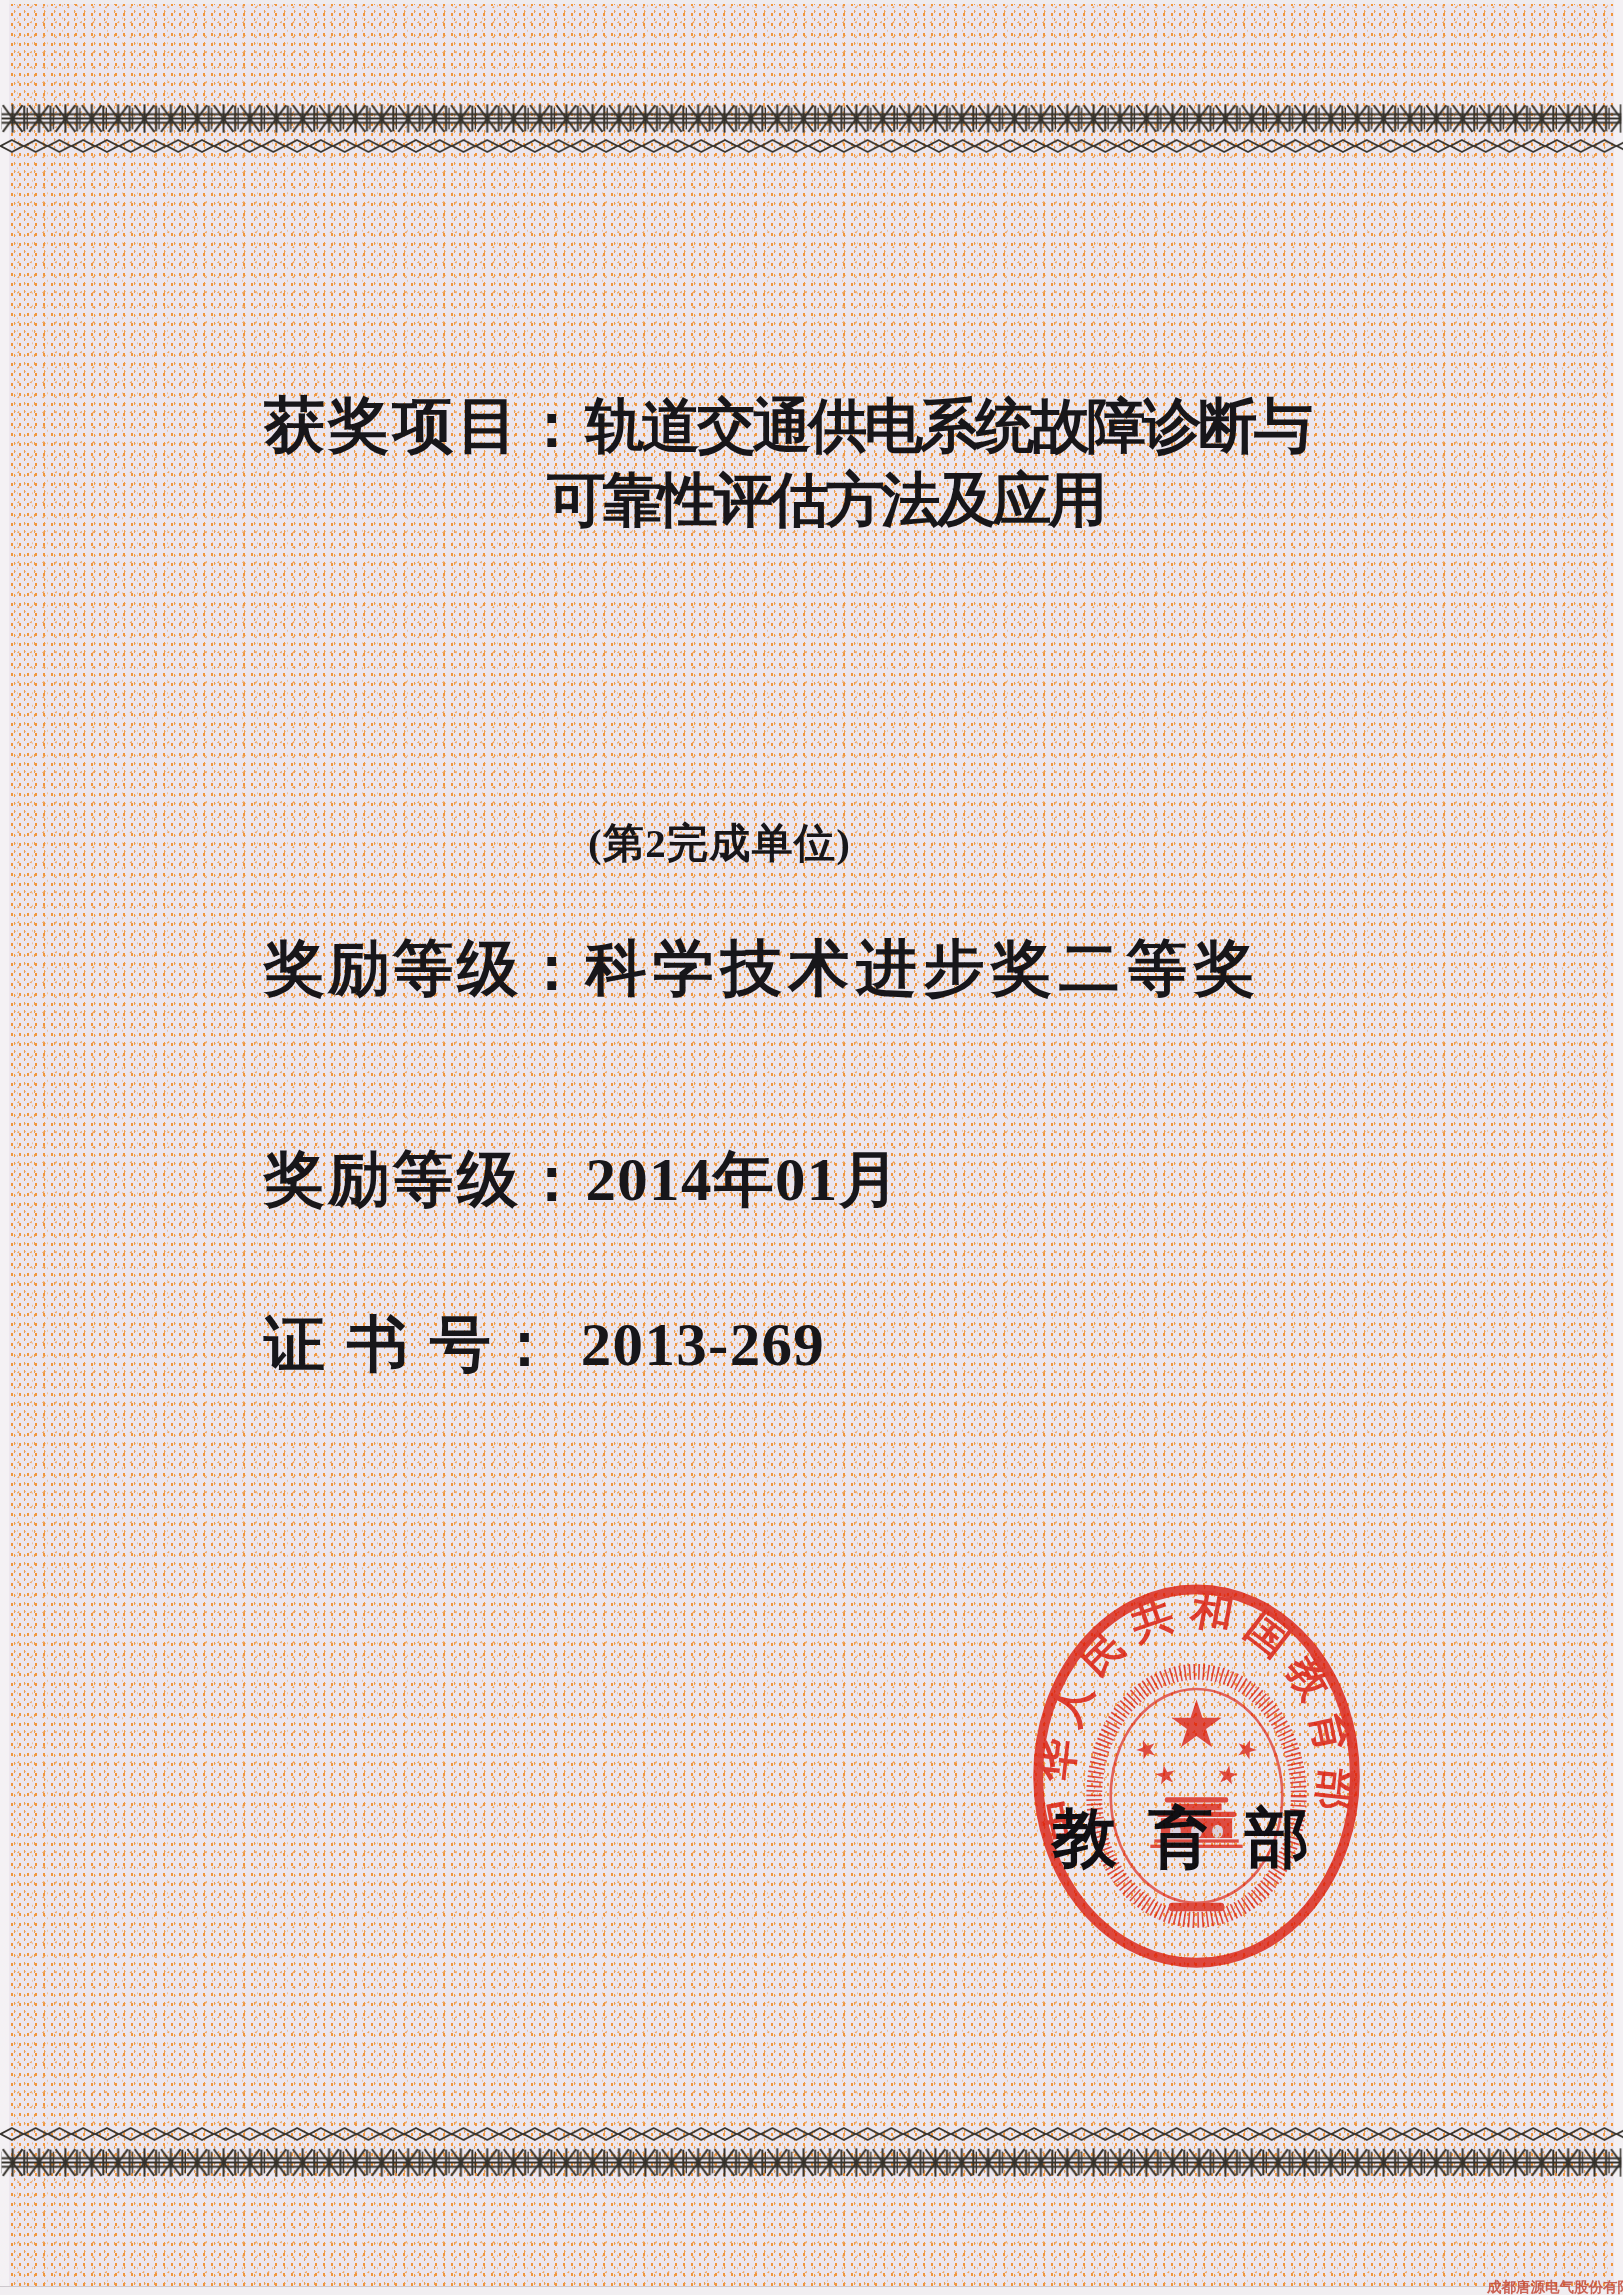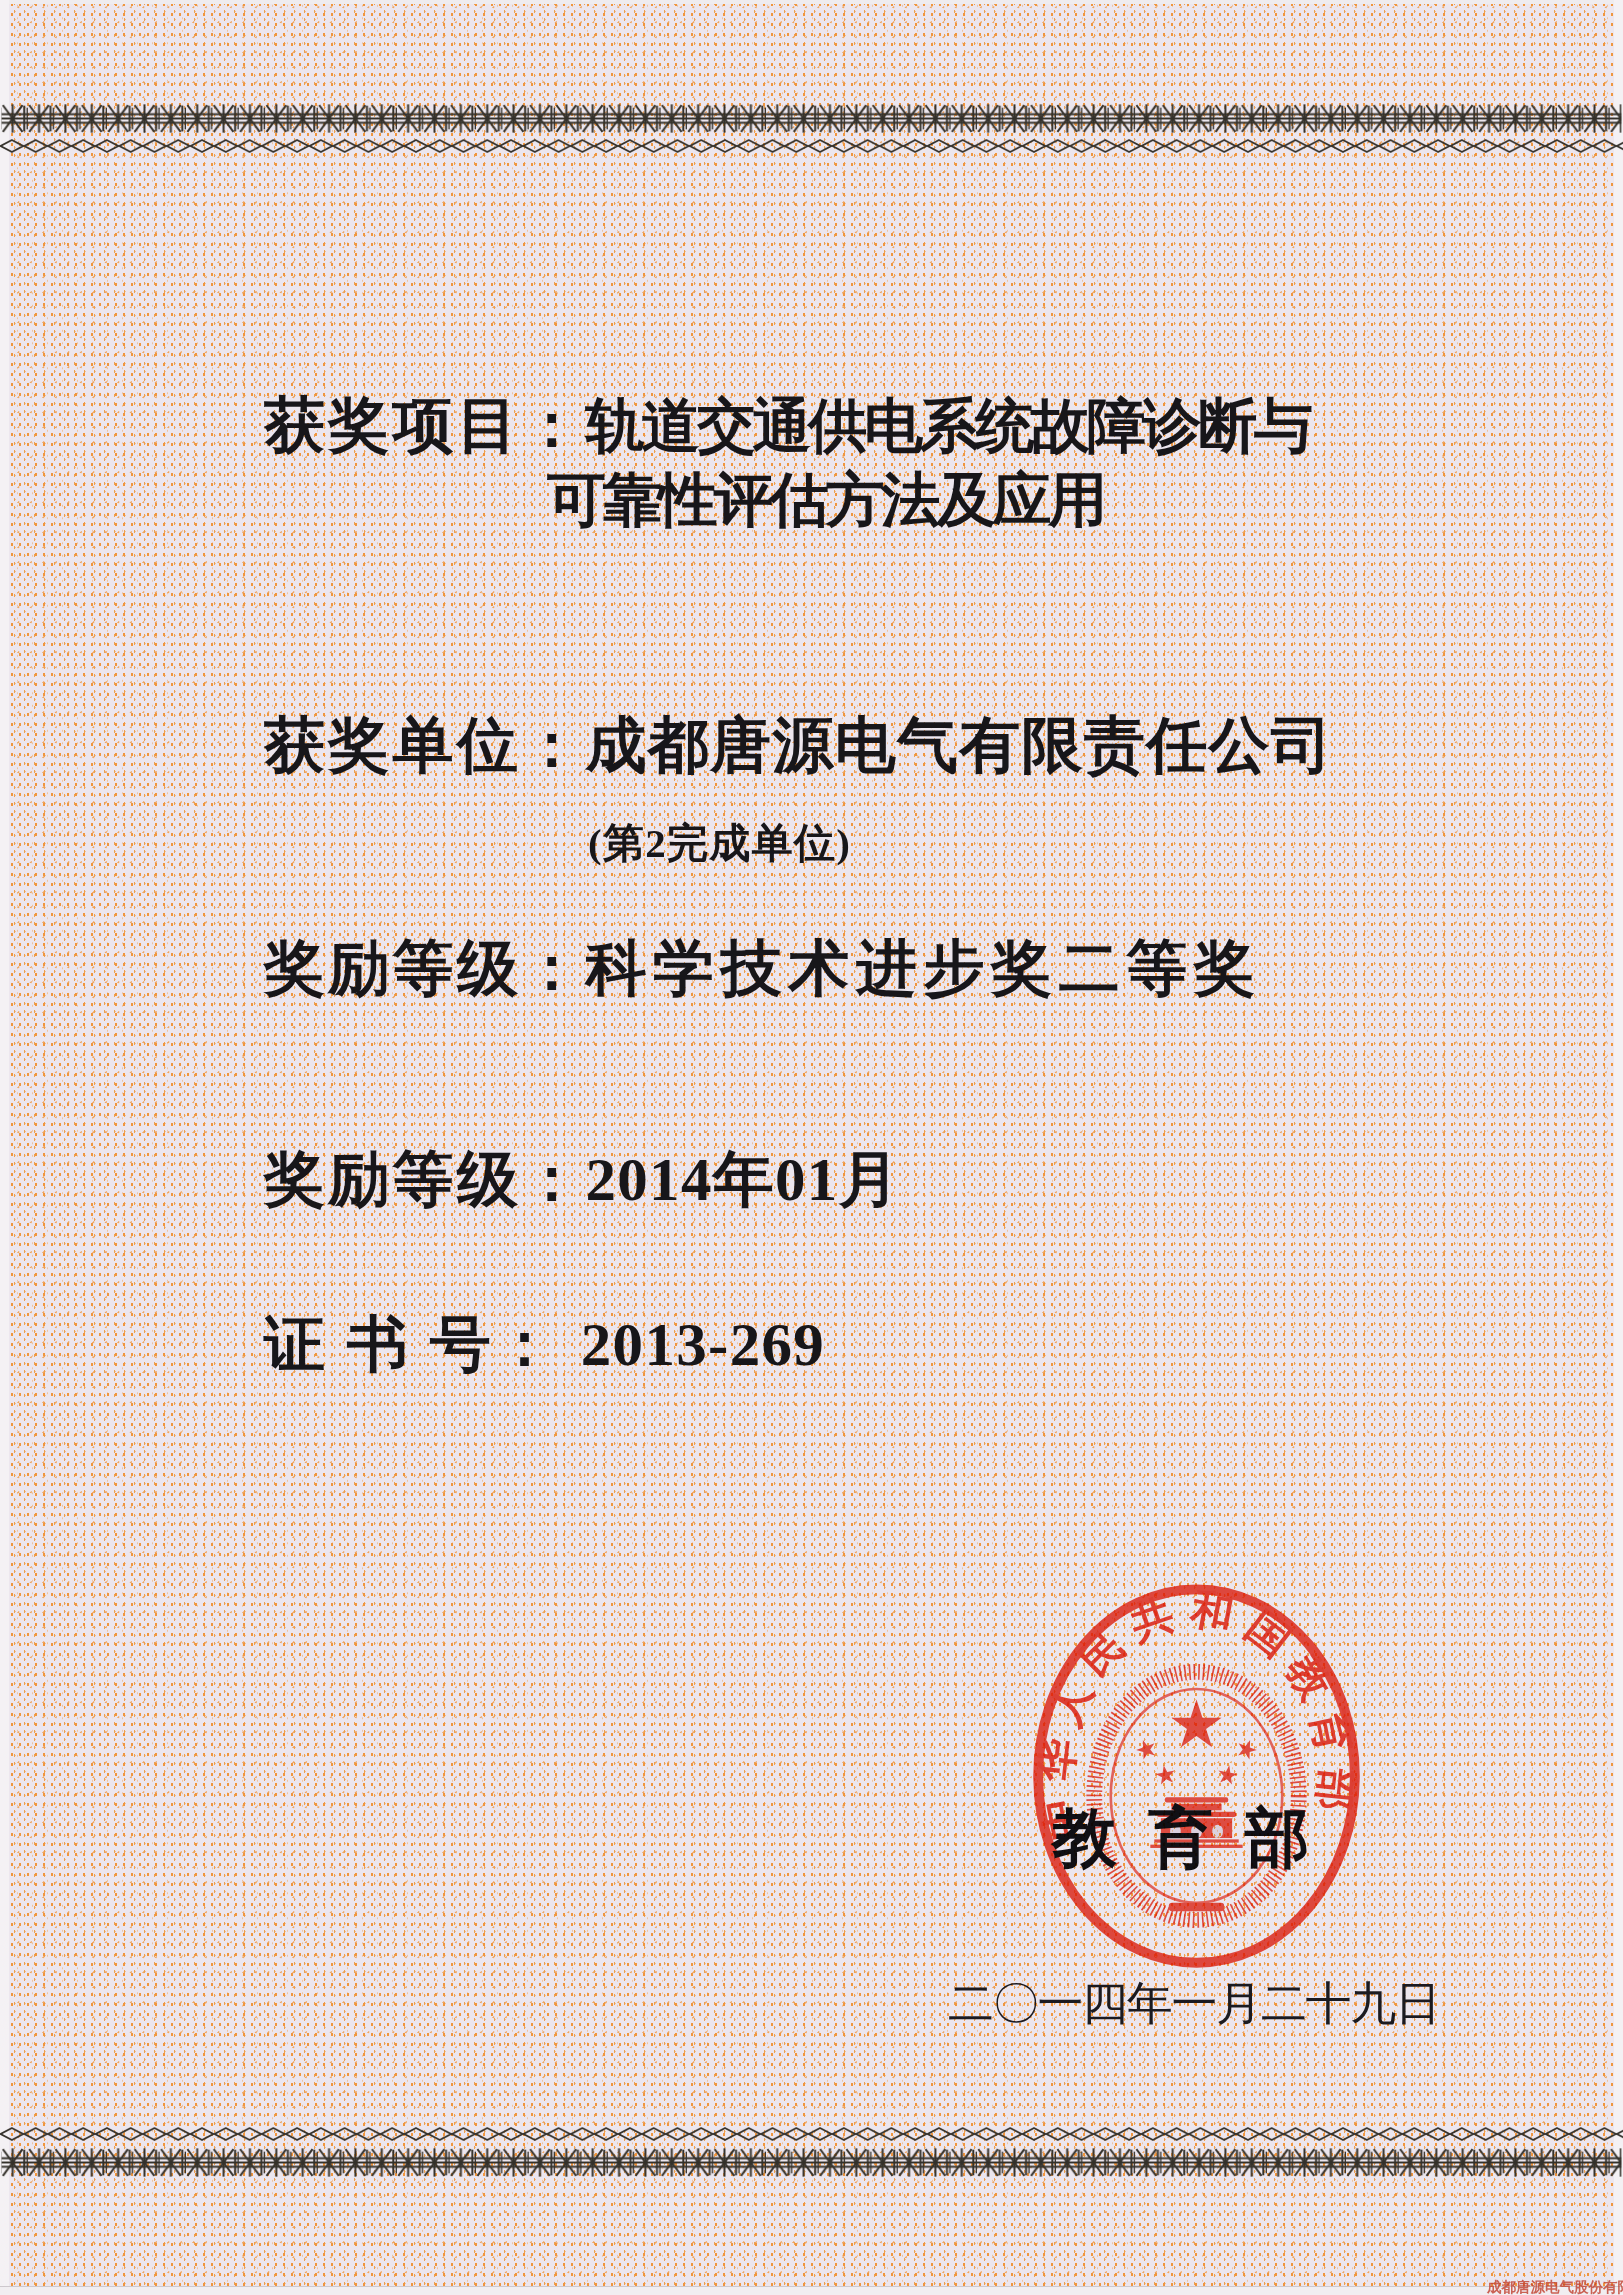--- a/index.html
+++ b/index.html
@@ -74,23 +74,20 @@
   </svg>
 
   <div class="line f92" style="left:264px;top:395px">
     <span class="lab">获奖项目：</span><span class="val-tight">轨道交通供电系统故障诊断与</span>
   </div>
 
   <div class="line f92" style="left:547px;top:469px">
     <span class="val-tight">可靠性评估方法及应用</span>
   </div>
 
-  <div class="line f92" style="left:264px;top:715px">
-    <span class="lab">获奖单位：</span><span class="val">成都唐源电气有限责任公司</span>
-  </div>
 
   <div class="note" style="left:588px;top:823px">(第2完成单位)</div>
 
   <div class="line f92" style="left:264px;top:938px">
     <span class="lab">奖励等级：</span><span class="val-wide">科学技术进步奖二等奖</span>
   </div>
 
   <div class="line f92" style="left:264px;top:1149px">
     <span class="lab">奖励等级：</span><span class="val">2014年01月</span>
   </div>
@@ -131,21 +128,20 @@
         <rect x="284" y="374" width="16" height="20" rx="8" fill="#ece6ee"></rect>
         <rect x="196" y="396" width="128" height="5"></rect>
         <rect x="190" y="404" width="140" height="5"></rect>
       </g>
       <rect x="218" y="492" width="84" height="13" rx="5"></rect>
     </g>
 
     <text x="260" y="428" text-anchor="middle" font-size="98" font-weight="700" letter-spacing="48" fill="#121116" font-family="'DejaVu Sans','Liberation Sans',sans-serif">教育部</text>
   </svg>
 
-  <div class="issue-date">二〇一四年一月二十九日</div>
 
   <svg class="diamonds" style="top:2126px" width="1623" height="16" viewBox="0 0 2458 24">
     <defs>
       <pattern id="pd-bot" width="36" height="24" patternUnits="userSpaceOnUse">
         <path d="M18,3 L35,12 L18,21 L1,12 Z" stroke="#34312b" stroke-width="2.6" fill="none"></path>
       </pattern>
     </defs>
     <rect width="2458" height="24" fill="url(#pd-bot)"></rect>
   </svg>
 

